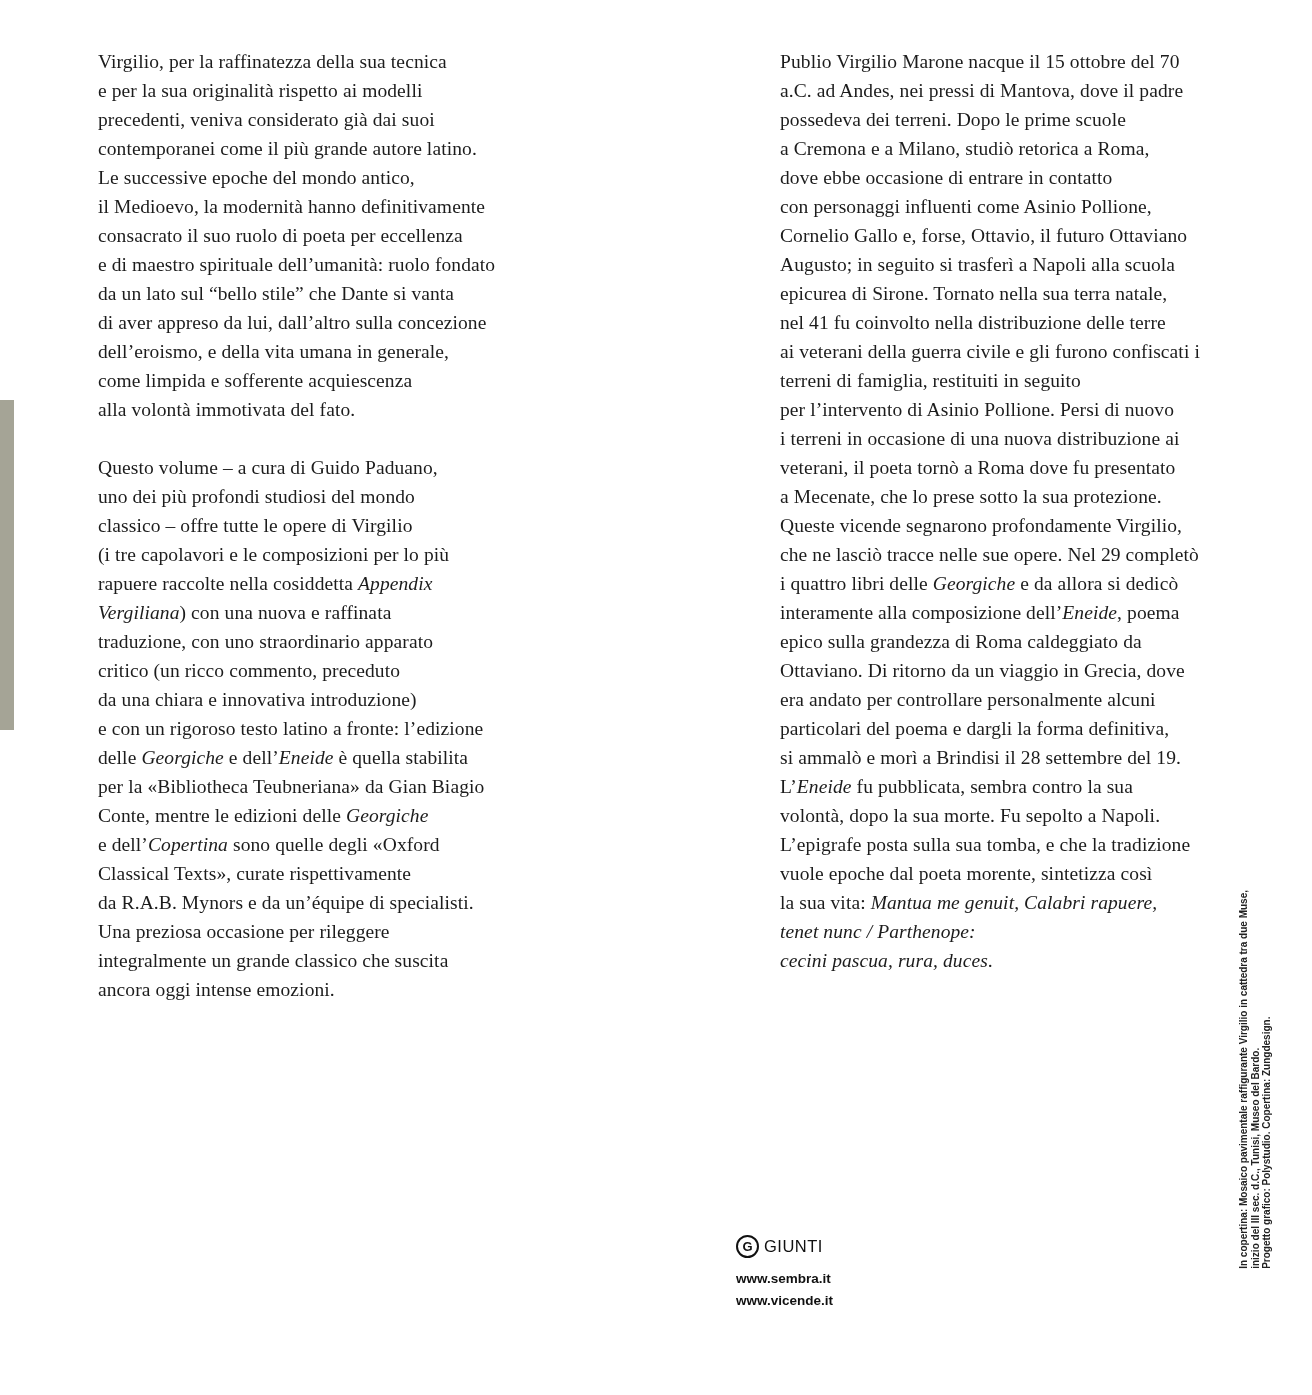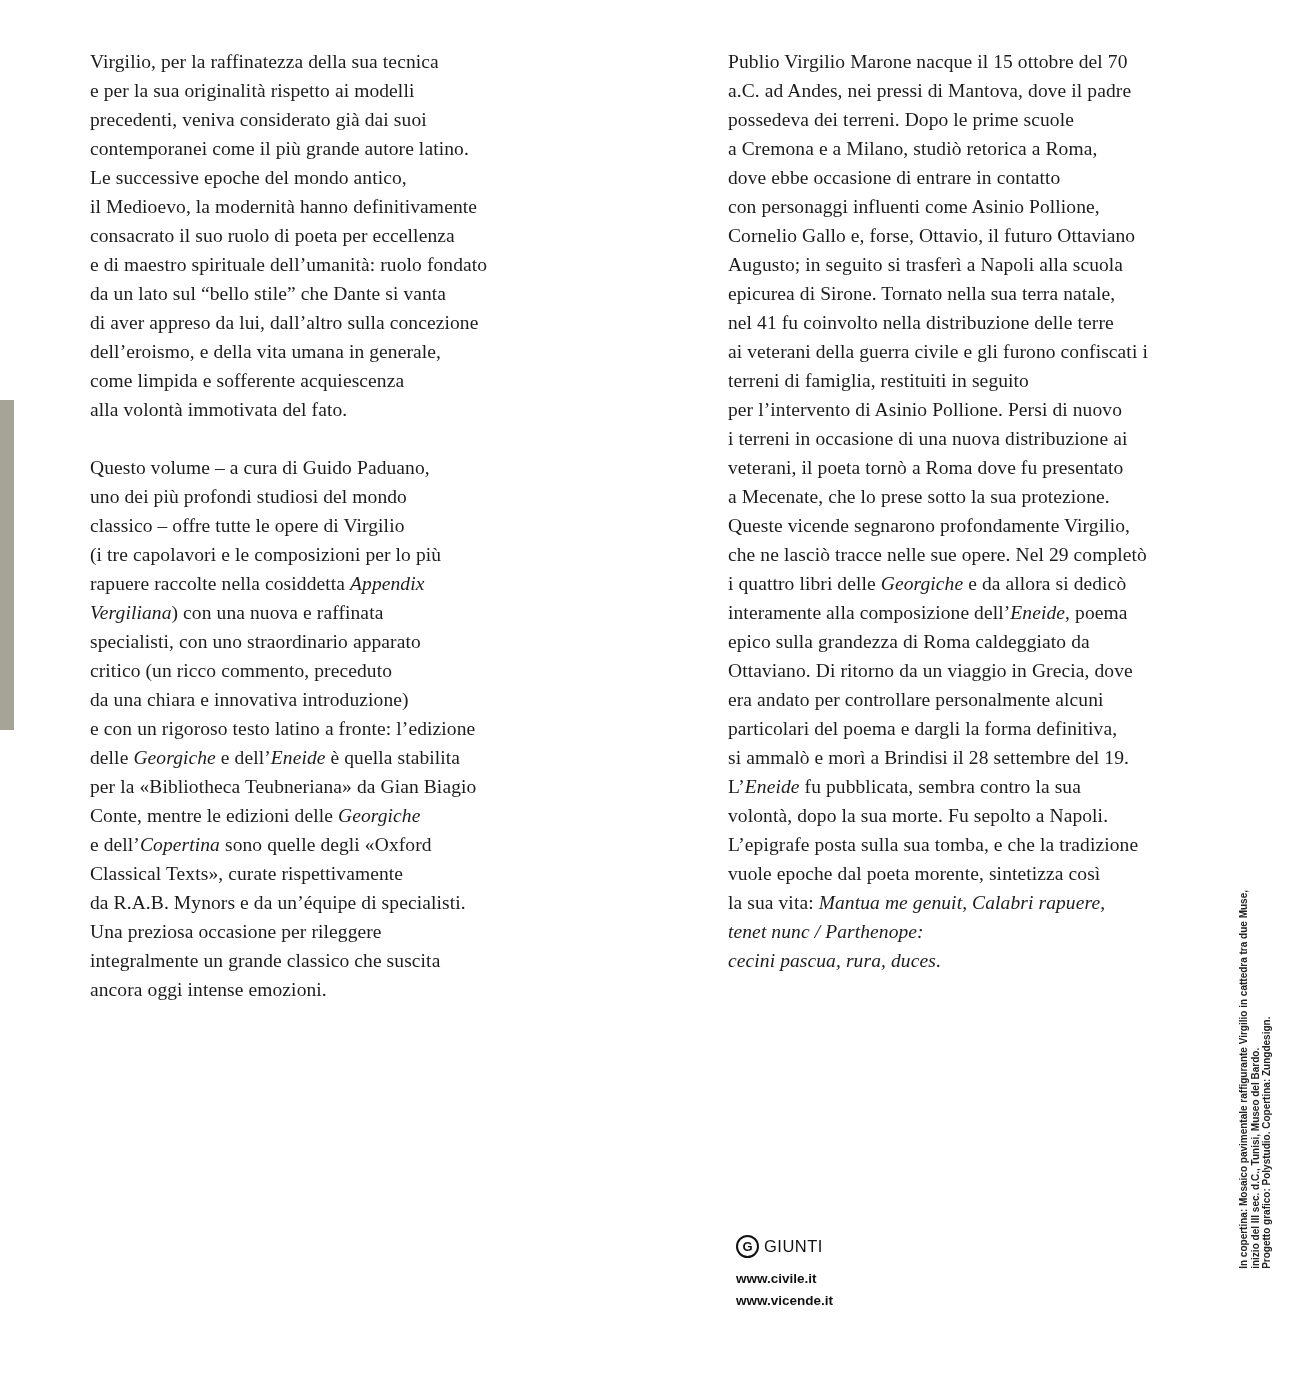--- a/index.html
+++ b/index.html
@@ -10,29 +10,29 @@
     background: #ffffff;
     font-family: "Liberation Serif", serif;
     color: #1c1c1c;
     overflow: hidden;
   }
   .column {
     position: absolute;
     top: 47px;
   }
   .column p {
-    margin: 0 0 29px 0;
+    margin: 0 0 29px 8px;
     font-size: 19.5px;
     line-height: 29px;
     white-space: pre-line;
     letter-spacing: 0.1px;
   }
   .column p:last-child { margin-bottom: 0; }
   .col-left  { left: 90px;  width: 520px; }
-  .col-right { left: 728px; width: 520px; }
+  .col-right { left: 772px; width: 520px; }
   .it { font-style: italic; }
 
   .accent-bar {
     position: absolute;
     left: 0;
     top: 400px;
     width: 14px;
     height: 330px;
   }
 
@@ -106,21 +106,21 @@
 di aver appreso da lui, dall’altro sulla concezione
 dell’eroismo, e della vita umana in generale,
 come limpida e sofferente acquiescenza
 alla volontà immotivata del fato.</span></p>
     <p><span>Questo volume – a cura di Guido Paduano,
 uno dei più profondi studiosi del mondo
 classico – offre tutte le opere di Virgilio
 (i tre capolavori e le composizioni per lo più
 rapuere raccolte nella cosiddetta </span><span class="it">Appendix
 Vergiliana</span><span>) con una nuova e raffinata
-specialisti, con uno straordinario apparato
+traduzione, con uno straordinario apparato
 critico (un ricco commento, preceduto
 da una chiara e innovativa introduzione)
 e con un rigoroso testo latino a fronte: l’edizione
 delle </span><span class="it">Georgiche</span><span> e dell’</span><span class="it">Eneide</span><span> è quella stabilita
 per la «Bibliotheca Teubneriana» da Gian Biagio
 Conte, mentre le edizioni delle </span><span class="it">Georgiche</span><span>
 e dell’</span><span class="it">Copertina</span><span> sono quelle degli «Oxford
 Classical Texts», curate rispettivamente
 da R.A.B. Mynors e da un’équipe di specialisti.
 Una preziosa occasione per rileggere
@@ -165,15 +165,15 @@
 
 <div class="credits">In copertina: Mosaico pavimentale raffigurante Virgilio in cattedra tra due Muse,
 inizio del III sec. d.C., Tunisi, Museo del Bardo.
 Progetto grafico: Polystudio. Copertina: Zungdesign.</div>
 
 <div class="publisher">
   <div class="logo-row">
     <span class="logo-circle">G</span>
     <span class="logo-label">GIUNTI</span>
   </div>
-  <div class="website">www.civile.it</div>
+  <div class="website">www.sembra.it</div>
   <div class="website">www.vicende.it</div>
 </div>
 
 </body></html>

